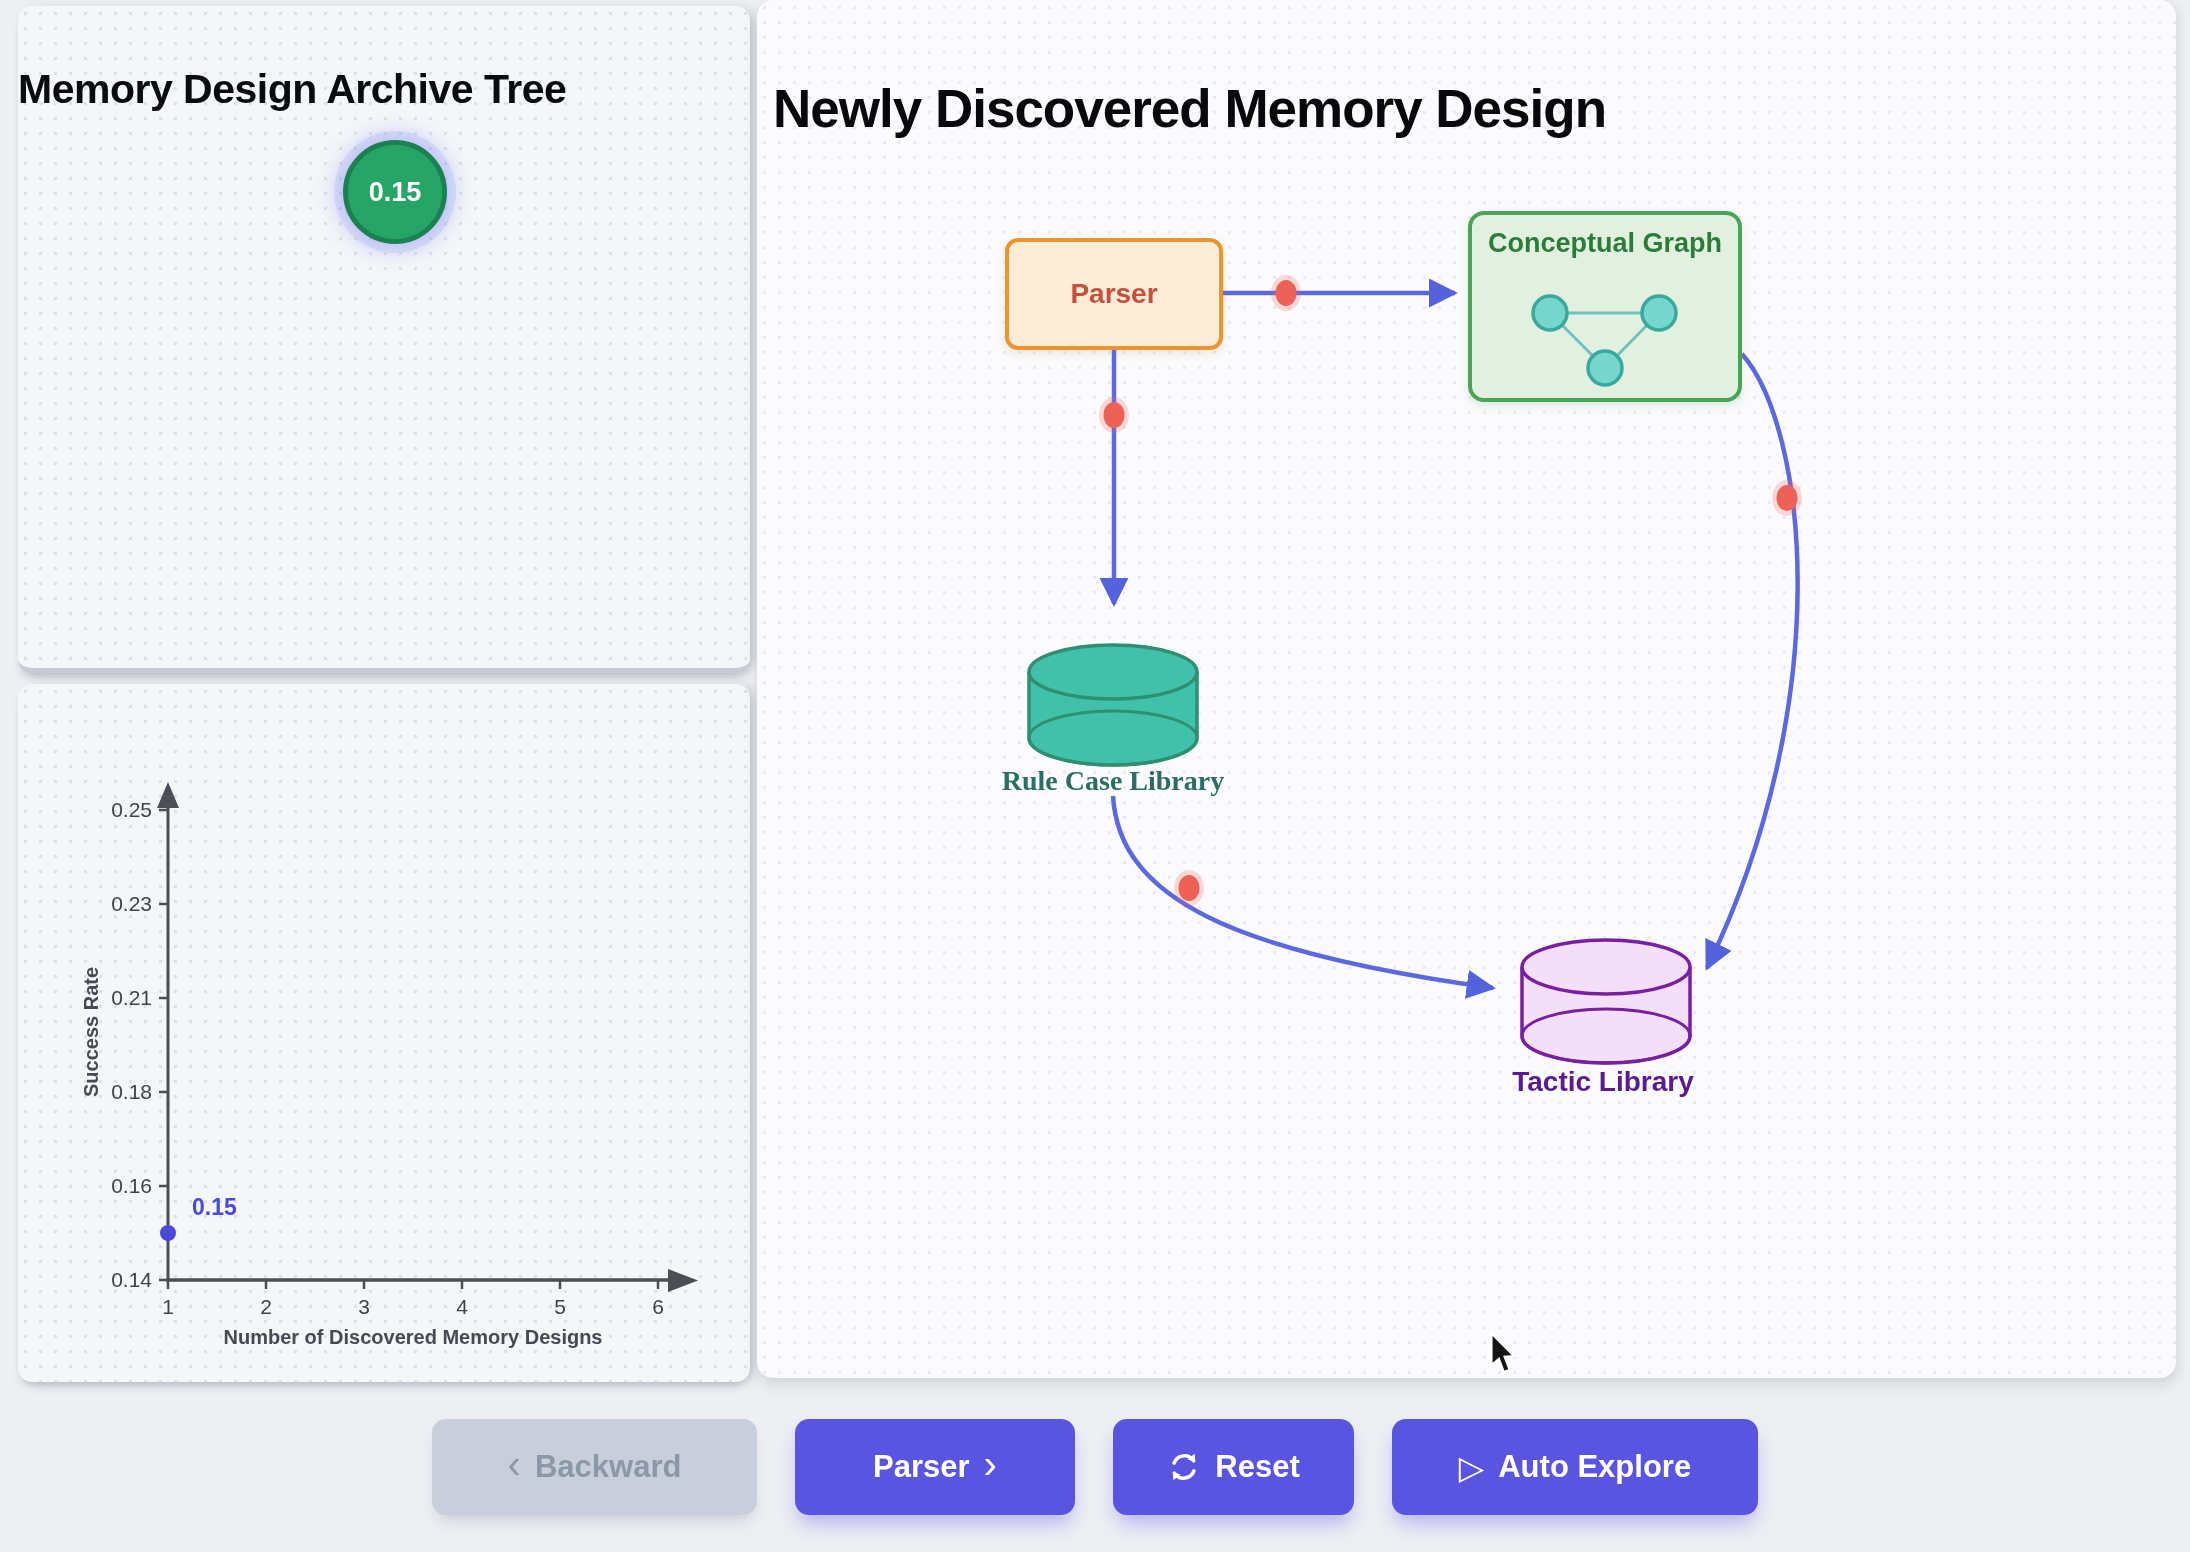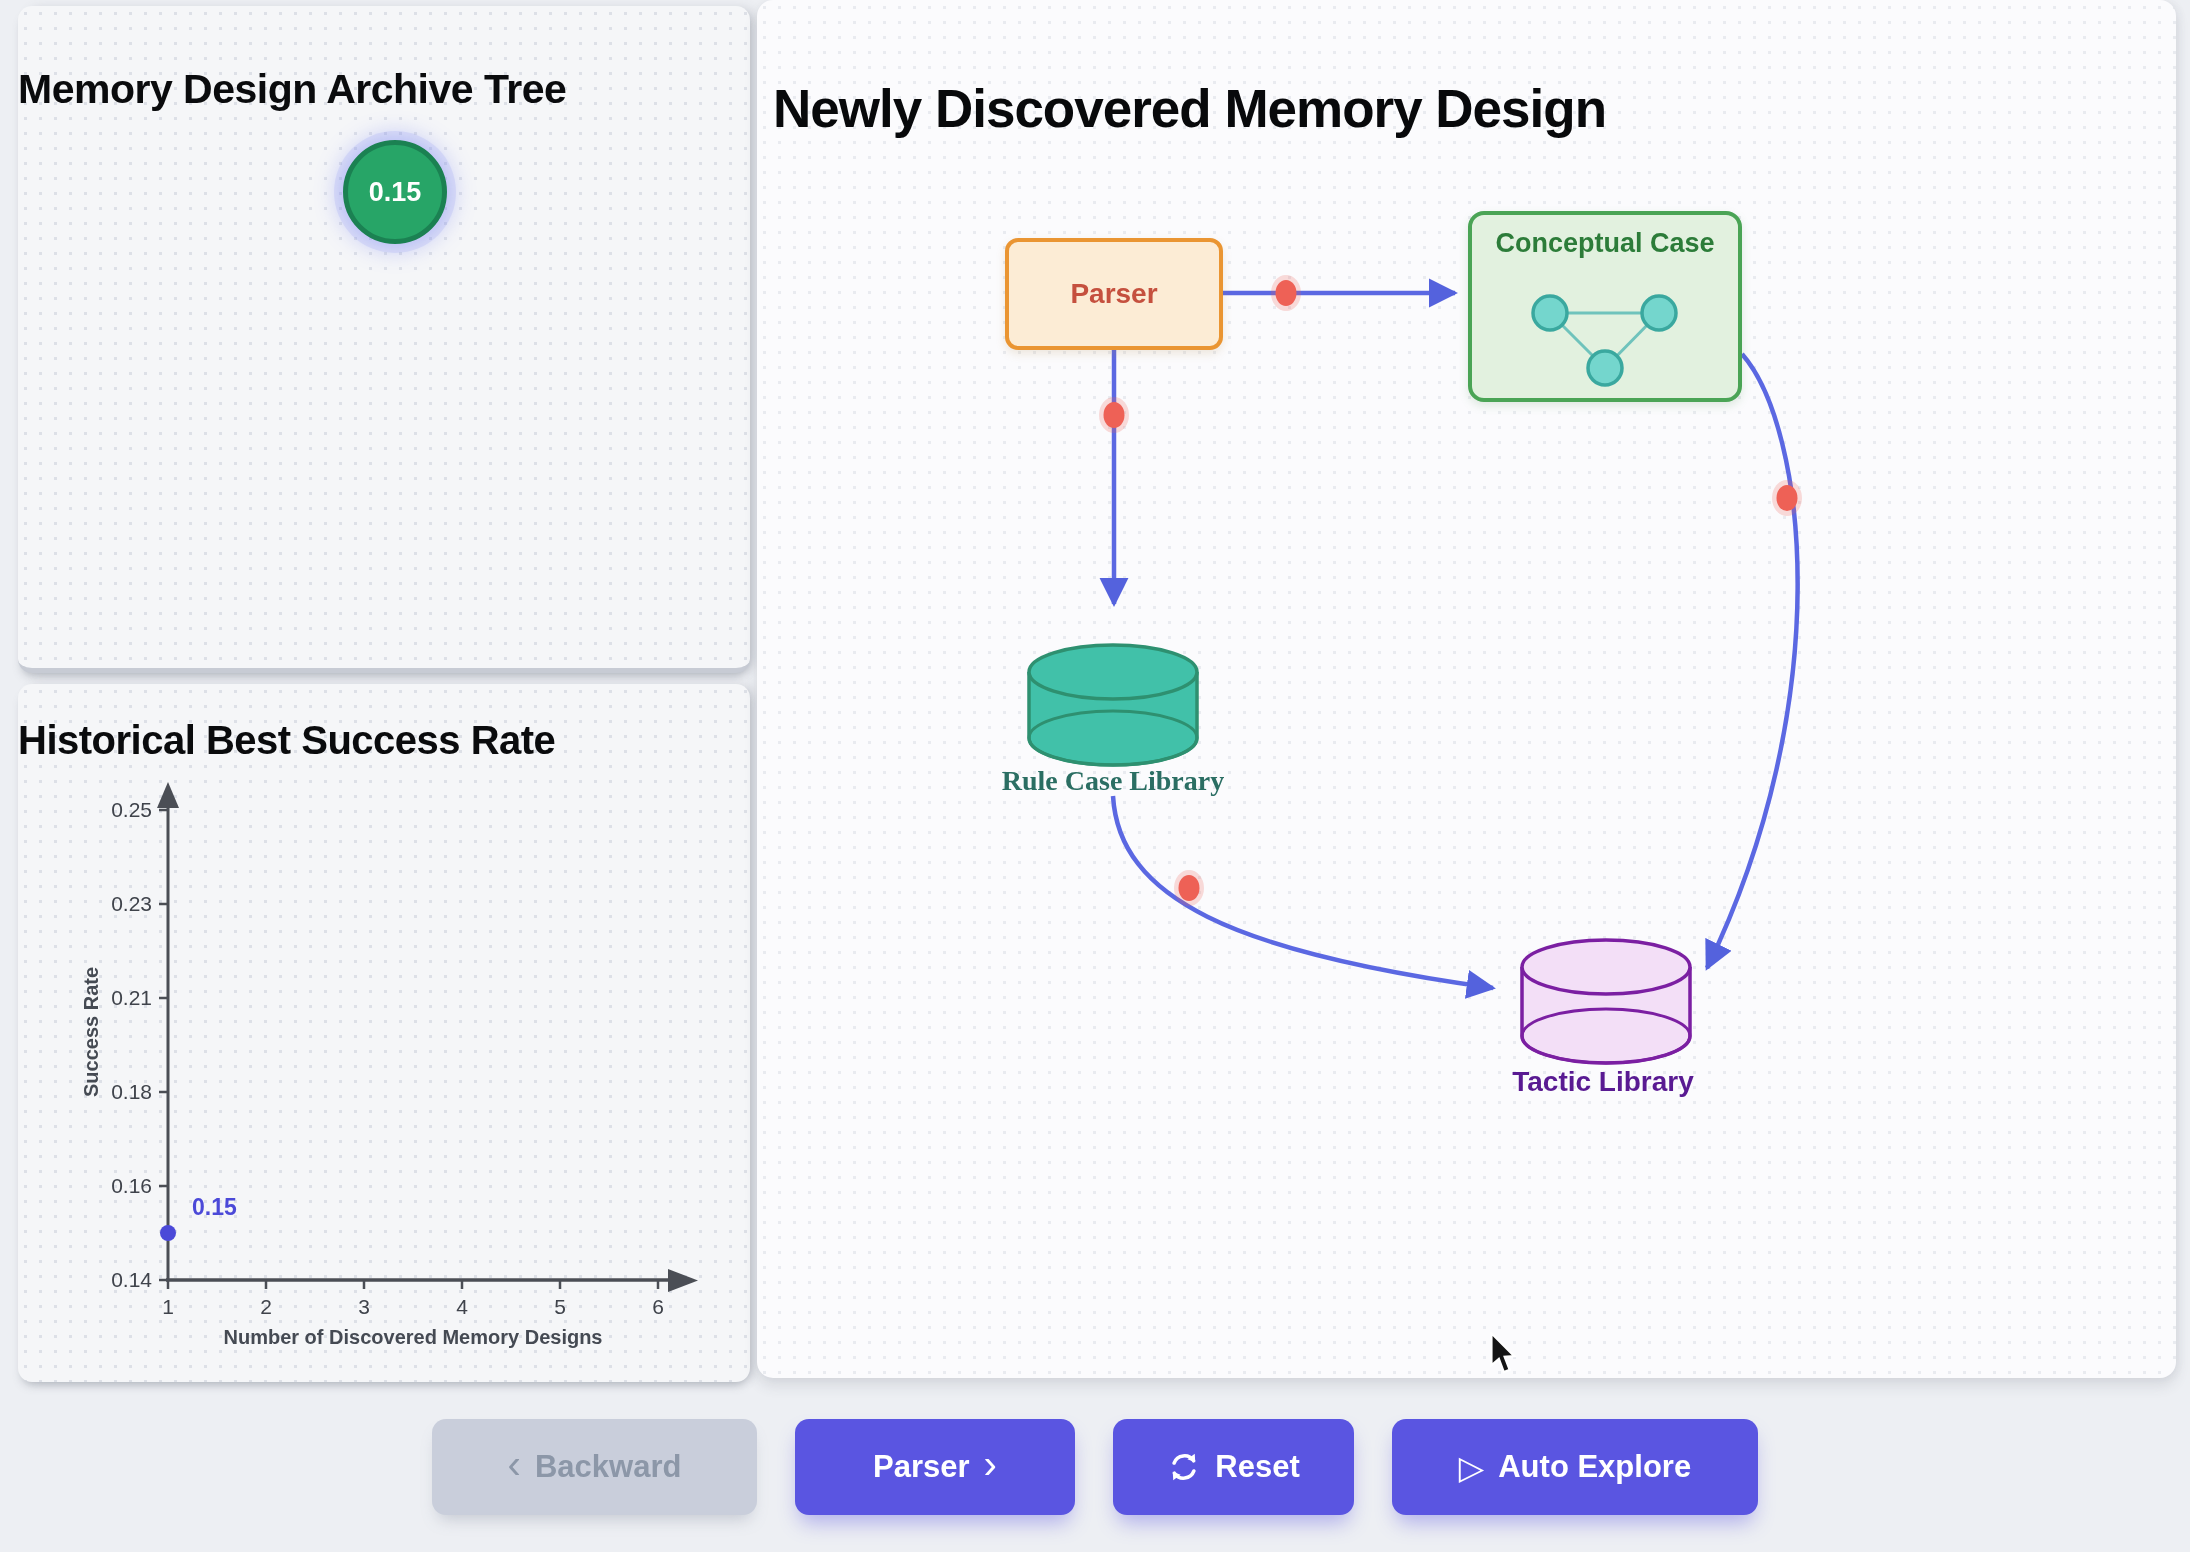--- a/index.html
+++ b/index.html
@@ -76,21 +76,20 @@
 <body>
 
 <div class="app">
 
   <section class="card card-archive">
     <h2>Memory Design Archive Tree</h2>
     <div class="root-node">0.15</div>
   </section>
 
   <section class="card card-chart">
-    <h2>Historical Best Success Rate</h2>
     <svg id="chart" viewBox="0 0 732 698">
         <line x1="150" y1="597" x2="150" y2="120" stroke="#4b4e55" stroke-width="3"></line>
         <polygon points="139,124 161,124 150,98" fill="#4b4e55"></polygon>
         <line x1="148" y1="596" x2="652" y2="596" stroke="#4b4e55" stroke-width="3.5"></line>
         <polygon points="650,585 650,608 680,596.5" fill="#4b4e55"></polygon>
         <line x1="141" y1="596" x2="150" y2="596" stroke="#4b4e55" stroke-width="2.5"></line>
         <text x="134" y="603" text-anchor="end" font-size="21" fill="#3f434b">0.14</text>
         <line x1="141" y1="502" x2="150" y2="502" stroke="#4b4e55" stroke-width="2.5"></line>
         <text x="134" y="509" text-anchor="end" font-size="21" fill="#3f434b">0.16</text>
         <line x1="141" y1="408" x2="150" y2="408" stroke="#4b4e55" stroke-width="2.5"></line>
@@ -171,21 +170,21 @@
           <line x1="78" y1="98" x2="187" y2="98"></line>
           <line x1="78" y1="98" x2="133" y2="153"></line>
           <line x1="187" y1="98" x2="133" y2="153"></line>
         </g>
         <g fill="#74d6cd" stroke="#3aa89f" stroke-width="3.5">
           <circle cx="78" cy="98" r="17"></circle>
           <circle cx="187" cy="98" r="17"></circle>
           <circle cx="133" cy="153" r="17"></circle>
         </g>
       </svg>
-      <div class="cg-title">Conceptual Case</div>
+      <div class="cg-title">Conceptual Graph</div>
     </div>
 
     <div class="cyl-label rule">Rule Case Library</div>
     <div class="cyl-label tactic">Tactic Library</div>
   </section>
 
   <div class="toolbar">
     <button class="btn disabled btn-backward" disabled="">
       <span class="chev">‹</span>
       <span>Backward</span>

